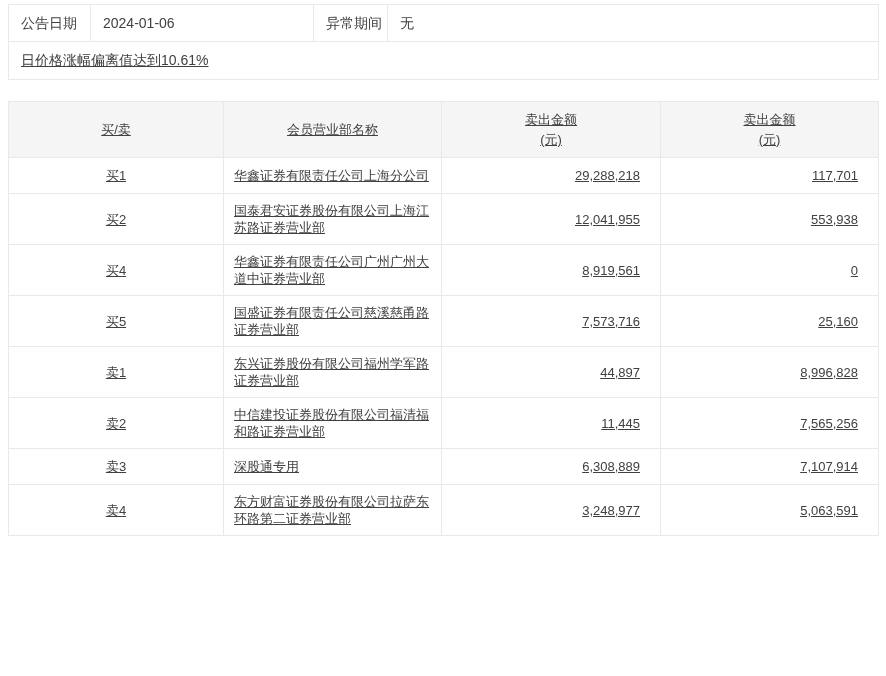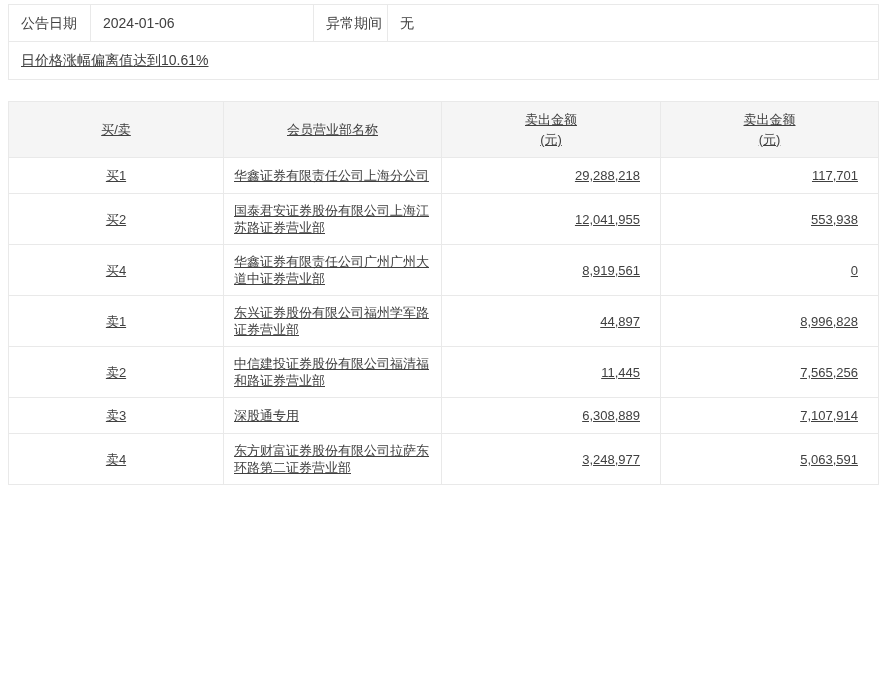--- a/index.html
+++ b/index.html
@@ -126,20 +126,26 @@
         <td class="c-num">12,041,955</td>
         <td class="c-num">553,938</td>
       </tr>
       <tr>
         <td class="c-side">买4</td>
         <td class="c-branch">华鑫证券有限责任公司广州广州大道中证券营业部</td>
         <td class="c-num">8,919,561</td>
         <td class="c-num">0</td>
       </tr>
       <tr>
+        <td class="c-side">买5</td>
+        <td class="c-branch">国盛证券有限责任公司慈溪慈甬路证券营业部</td>
+        <td class="c-num">7,573,716</td>
+        <td class="c-num">25,160</td>
+      </tr>
+      <tr>
         <td class="c-side">卖1</td>
         <td class="c-branch">东兴证券股份有限公司福州学军路证券营业部</td>
         <td class="c-num">44,897</td>
         <td class="c-num">8,996,828</td>
       </tr>
       <tr>
         <td class="c-side">卖2</td>
         <td class="c-branch">中信建投证券股份有限公司福清福和路证券营业部</td>
         <td class="c-num">11,445</td>
         <td class="c-num">7,565,256</td>

